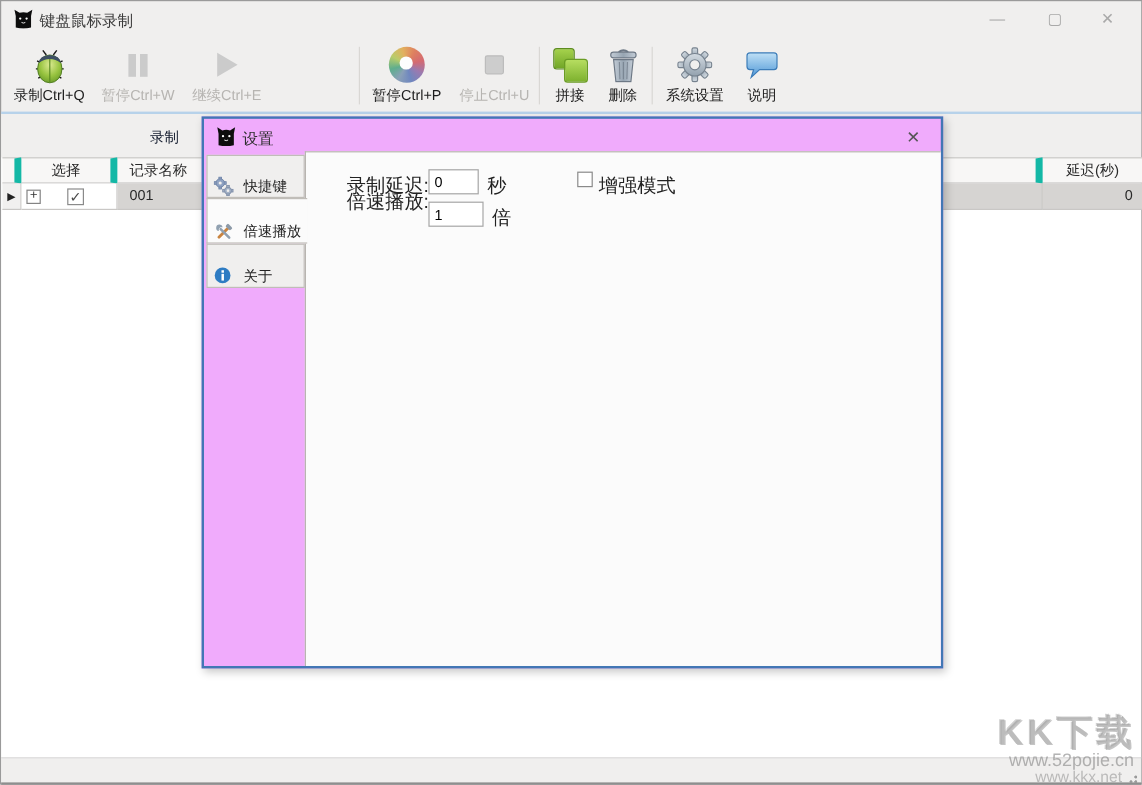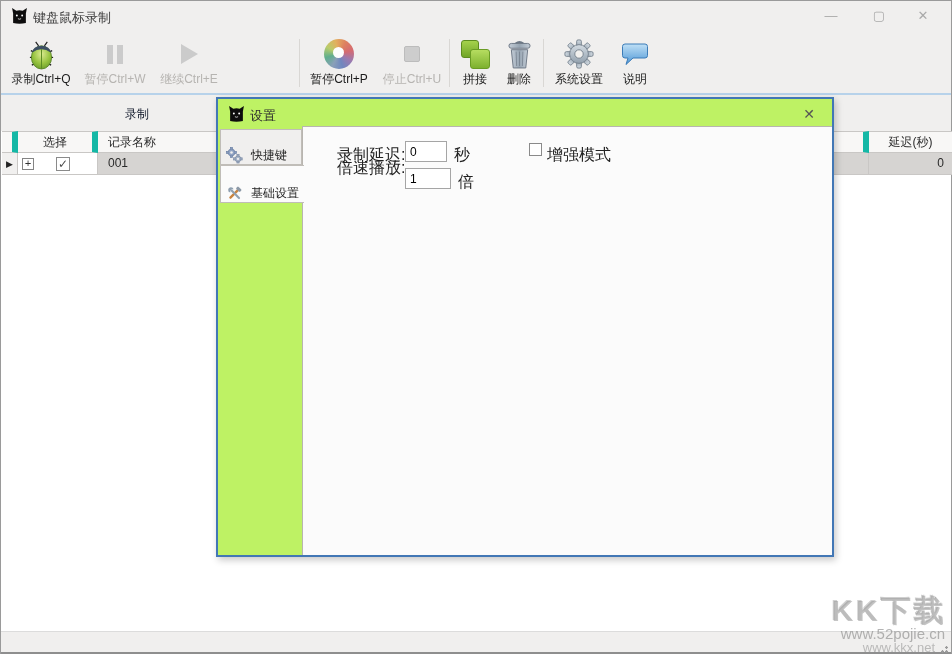--- a/index.html
+++ b/index.html
@@ -55,21 +55,21 @@
   .center { text-align:center; }
   .expand-box { position:absolute; left:4px; top:5px; width:12px; height:12px; background:#fff;
     border:1px solid #848484; font-size:11px; line-height:10px; text-align:center; color:#333;
     font-family:"Liberation Mono","DejaVu Sans Mono",monospace; }
   .row-check { position:absolute; left:38px; top:4px; width:14px; height:14px; background:#fff;
     border:1px solid #8a8a8a; font-size:12px; line-height:13px; text-align:center; color:#4a4a4a; }
   .row-arrow { font-size:9px; color:#222; line-height:22px; }
 
   
   .dialog { position:absolute; left:167px; top:96px; width:618px; height:460px;
-    background:#bef264; border:2px solid #4277b5; box-shadow:2px 3px 7px rgba(0,0,0,.22); z-index:10;margin-left:48px; }
+    background:#f0abfc; border:2px solid #4277b5; box-shadow:2px 3px 7px rgba(0,0,0,.22); z-index:10; }
   .dlg-cat { position:absolute; left:10px; top:6px; width:17px; height:17px; }
   .dlg-title { position:absolute; left:32px; top:8px; font-size:13px; color:#2e2e2e; }
   .dlg-close { position:absolute; right:12px; top:5px; width:22px; height:20px; text-align:center;
     line-height:20px; font-size:14px; color:#555; }
   .dlg-panel { position:absolute; left:84px; top:27px; right:0; bottom:0; background:#fbfbfb;
     border-left:1px solid #b8b5b0; border-top:1px solid #b8b5b0; }
   .dlg-tab { position:absolute; left:2px; width:82px; background:#f0efee; border:1px solid #c0bdb8;
     display:flex; align-items:flex-end; gap:8px; padding-left:5px; font-size:12px; color:#222; }
   .dlg-tab.sel { width:84px; background:#fbfbfb; border-right:none; z-index:2; }
   .tab-ico { width:17px; height:17px; flex:0 0 auto; }
@@ -316,23 +316,33 @@
           <g transform="rotate(45 8 8)">
               <rect x="6.9" y="2.5" width="2.3" height="12" rx="1" fill="#c98440"></rect>
               <rect x="5.4" y="0.8" width="5.2" height="3" rx="1" fill="#8d9aa8"></rect>
             </g>
           <g transform="rotate(-45 8 8)">
               <rect x="7" y="3.5" width="2" height="11.5" rx="1" fill="#90a0b0"></rect>
               <path d="M5.8,4.6 A2.6,2.6 0 1 1 10.2,4.6 L8.8,3.4 H7.2 Z" fill="#90a0b0"></path>
             </g>
         </svg>
       </span>
-      <span>基础设置</span>
-    </div>
-
+      <span>倍速播放</span>
+    </div>
+
+    <div class="dlg-tab" style="top:104px;height:37px;">
+      <span class="tab-ico">
+        <svg viewBox="0 0 16 16" width="15" height="15">
+            <circle cx="8" cy="8" r="7" fill="#2e7cc3"></circle>
+            <rect x="7" y="3.4" width="2.2" height="2.2" fill="#fff"></rect>
+            <rect x="7" y="6.6" width="2.2" height="6" fill="#fff"></rect>
+          </svg>
+      </span>
+      <span>关于</span>
+    </div>
 
     <span class="fld-label" style="left:119px;top:46px;">录制延迟:</span>
     <input class="fld-input" style="left: 187px; top: 42px; width: 42px;" value="0">
     <span class="fld-label" style="left:236px;top:46px;">秒</span>
 
     <span class="enh-box"></span>
     <span class="fld-label" style="left:329px;top:46px;">增强模式</span>
 
     <span class="fld-label" style="left:119px;top:59px;">倍速播放:</span>
     <input class="fld-input" style="left: 187px; top: 69px; width: 46px;" value="1">

